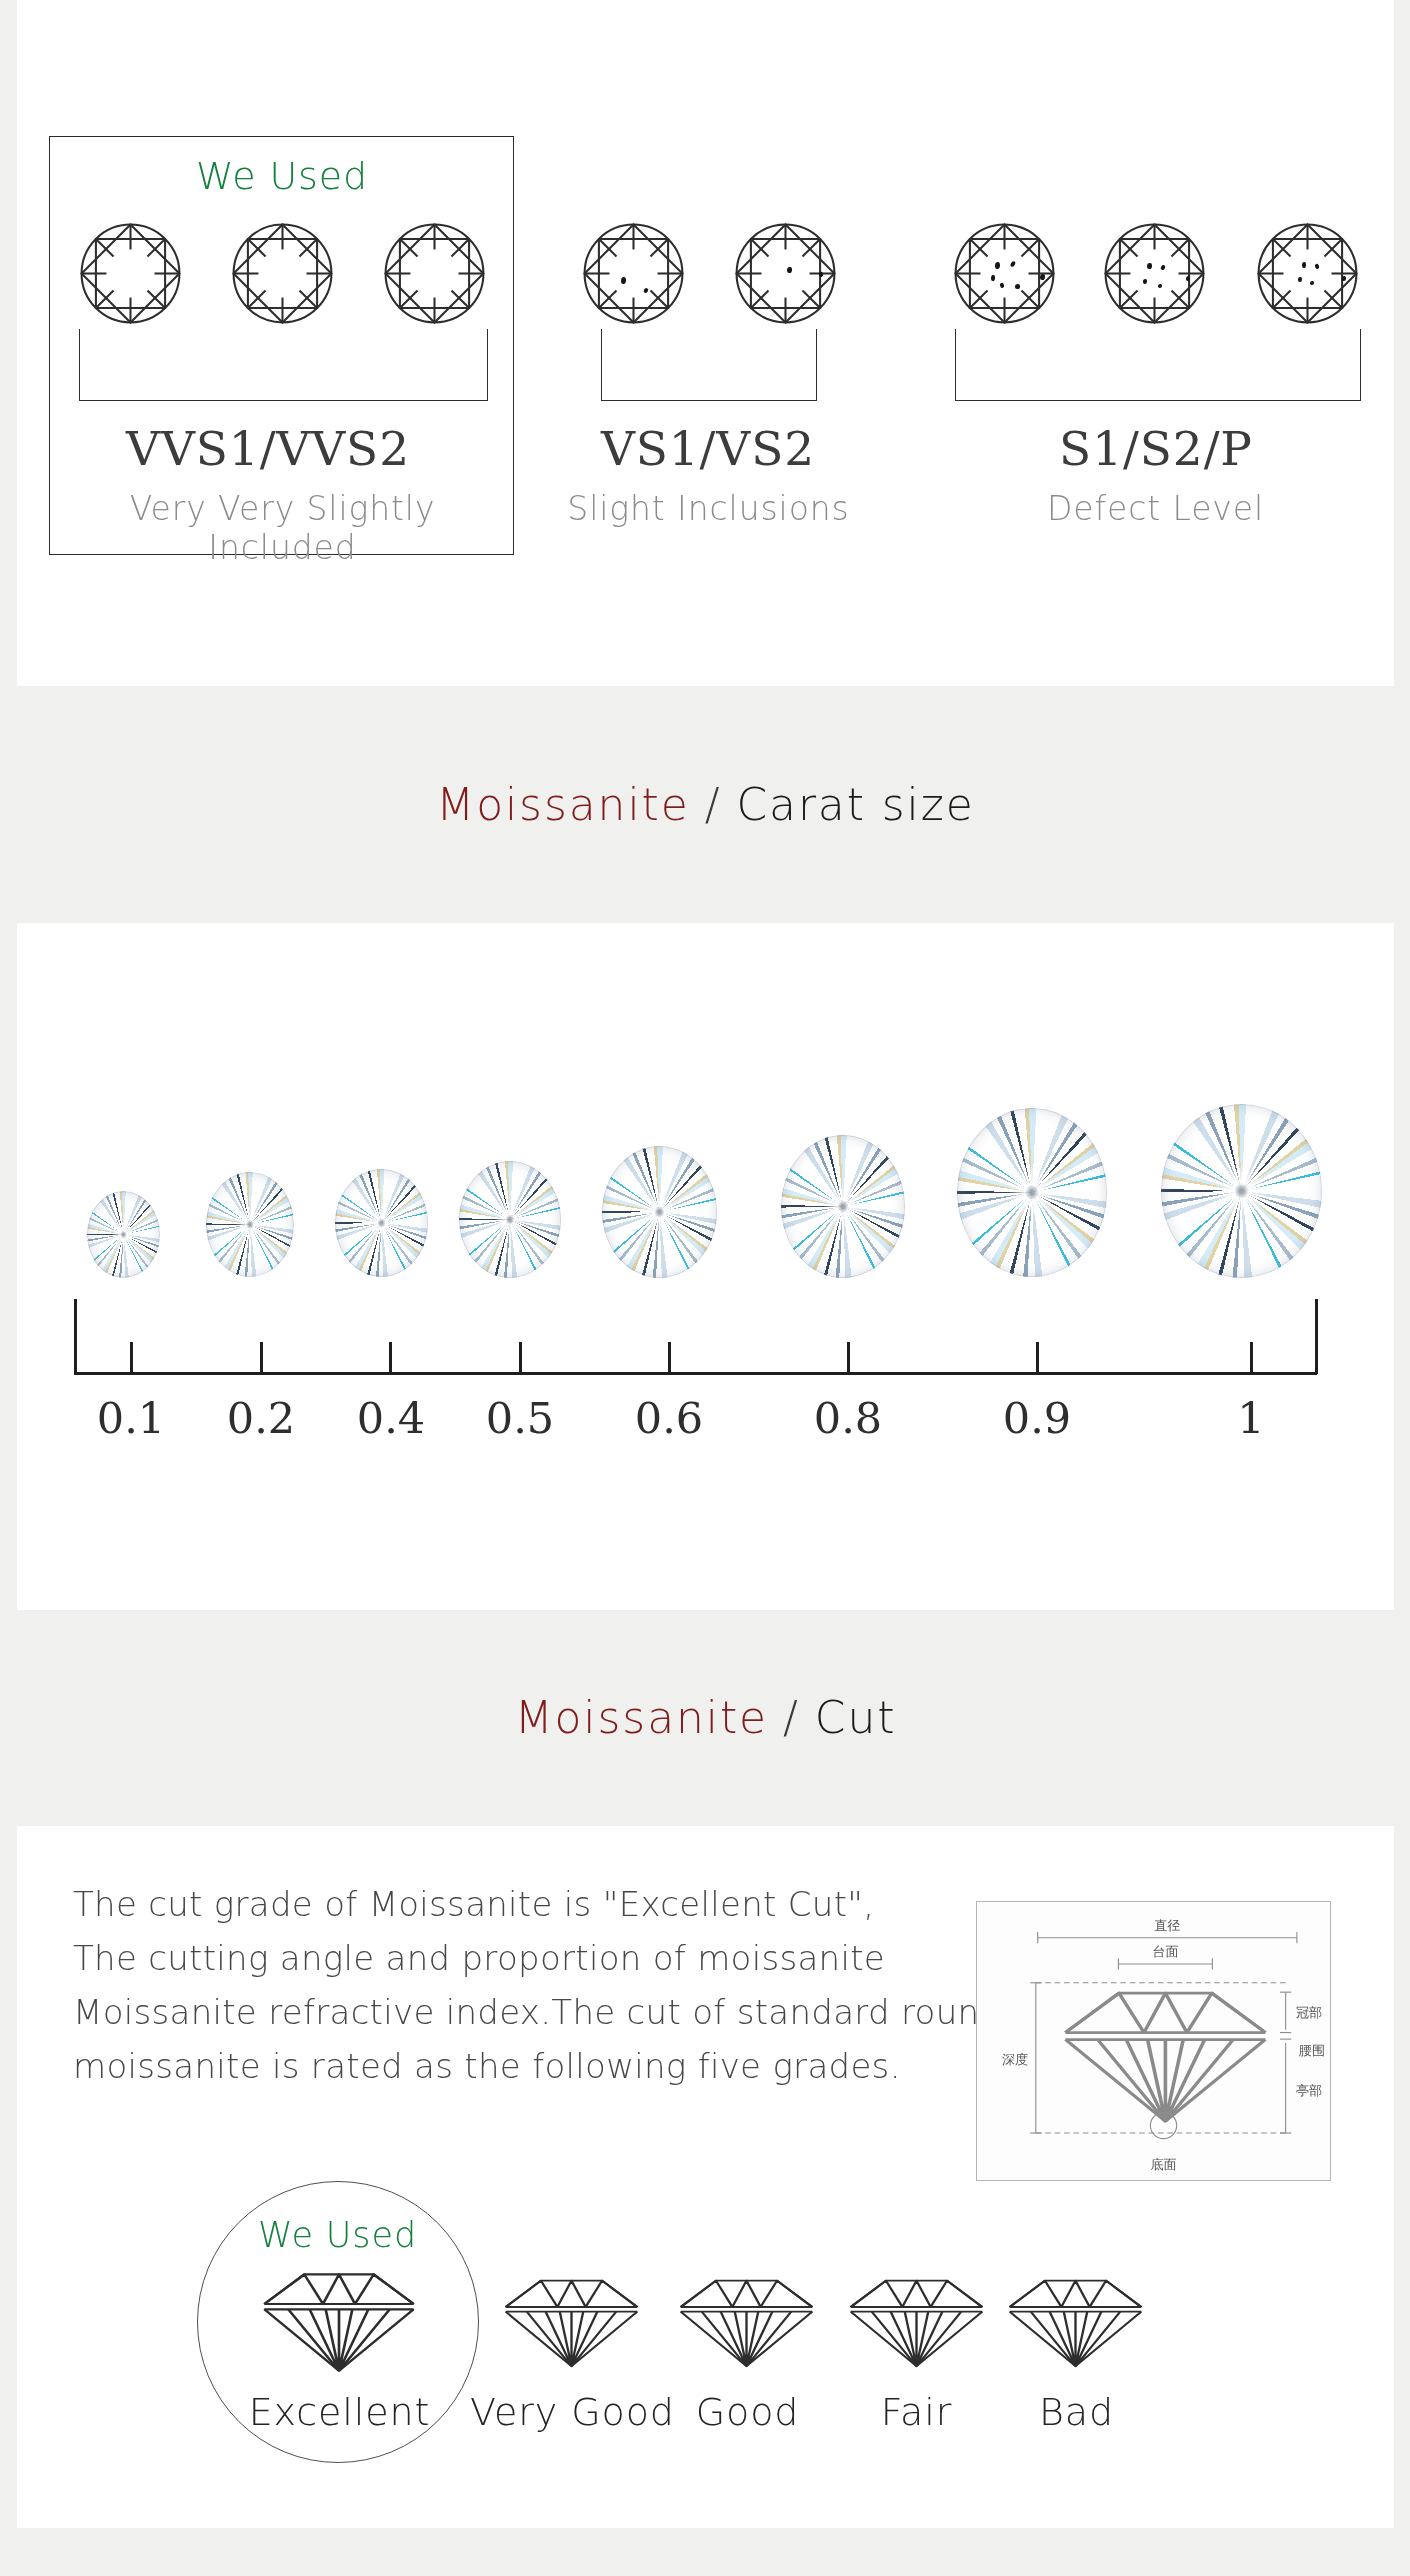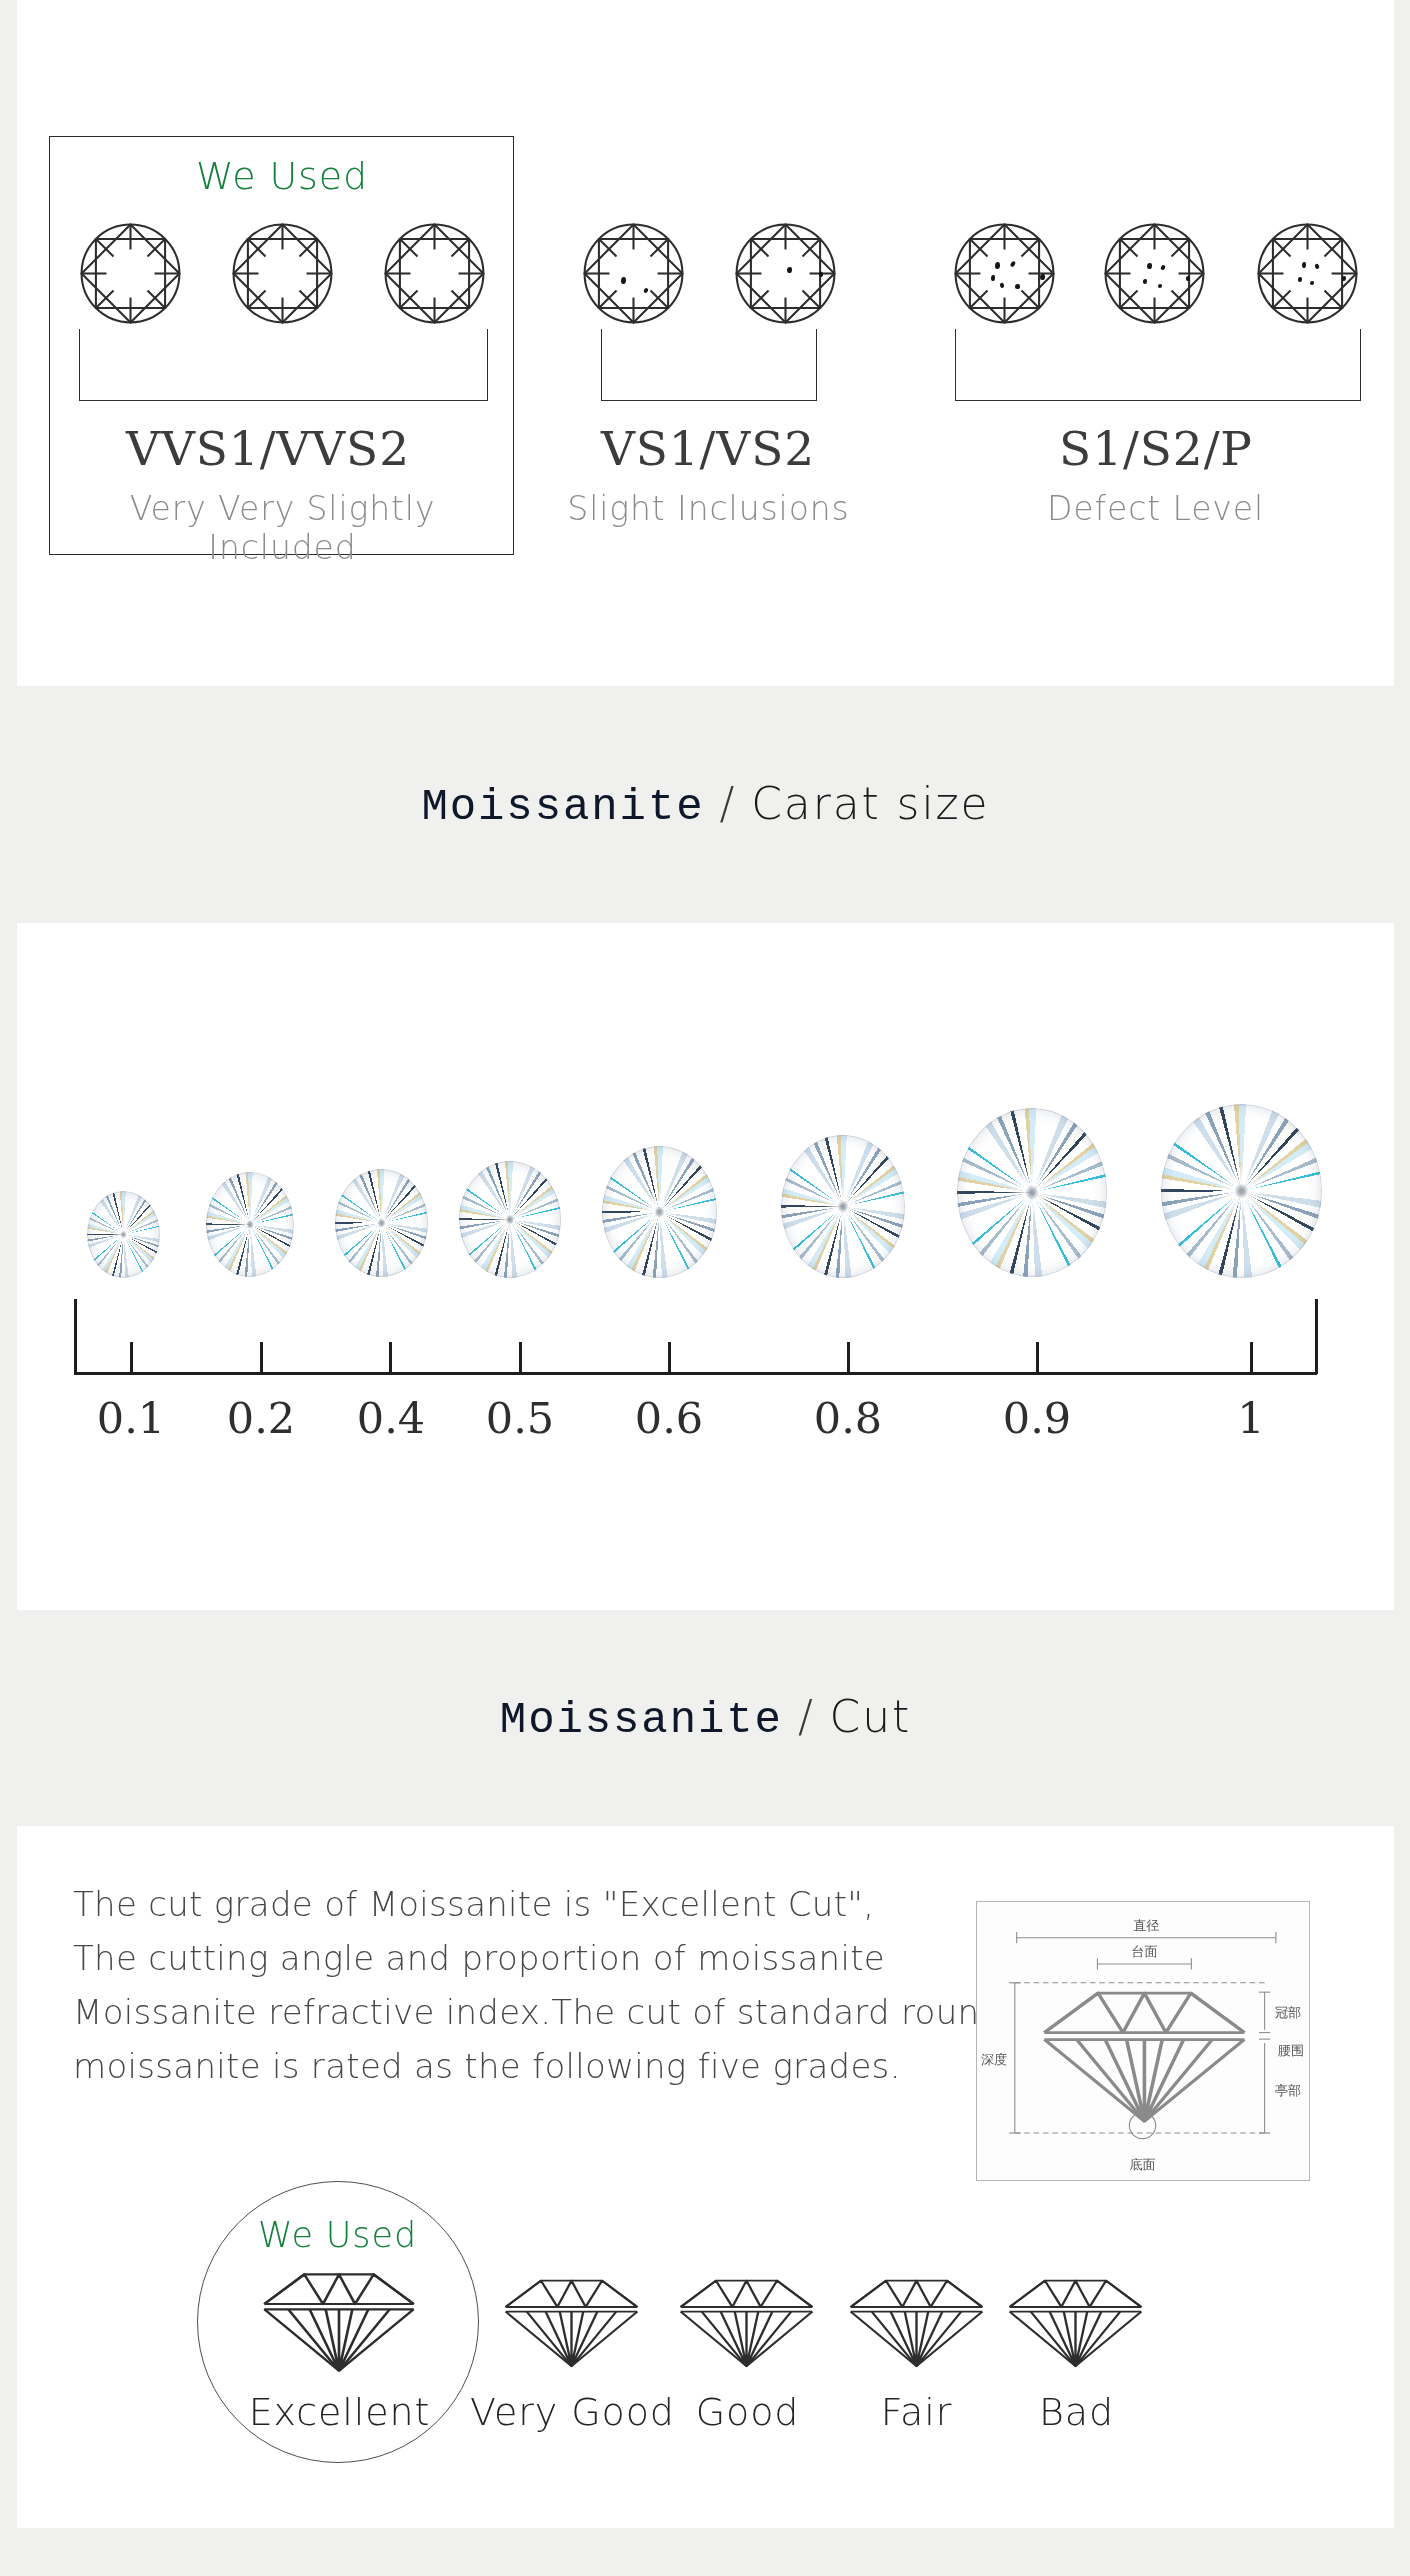--- a/index.html
+++ b/index.html
@@ -13,21 +13,21 @@
   .panel{position:absolute;left:17px;width:1377px;background:#ffffff;}
   #clarity-panel{top:0;height:686px;}
   #carat-panel{top:923px;height:687px;}
   #cut-panel{top:1826px;height:702px;}
 
   
   .band{position:absolute;left:0;width:1411px;display:flex;align-items:center;justify-content:center;}
   #band-carat{top:686px;height:237px;}
   #band-cut{top:1609px;height:217px;}
   .section-heading{font-weight:200;font-size:44px;letter-spacing:1.9px;white-space:nowrap;}
-  .section-heading .muted{color:#0f172a;font-family:Liberation Mono, monospace;}
+  .section-heading .muted{color:#7f1d1d;}
   .section-heading .sep{color:#3a3a3a;margin:0 15px;}
   .section-heading .strong{color:#1b1b1b;}
 
   
   .we-box{position:absolute;left:32px;top:136px;width:463px;height:417px;border:1.9px solid #2a2a2a;background:#fff;}
   .we-used-label{position:absolute;font-weight:200;font-size:38px;color:#15803d;text-align:center;letter-spacing:0.9px;}
   #clarity-we-used{left:124px;top:154px;width:282px;}
   .stone{position:absolute;top:222px;width:103px;height:103px;}
   .stone svg{position:absolute;left:0;top:0;width:103px;height:103px;}
   .speck{position:absolute;background:#161616;border-radius:60% 40% 55% 45%;}
@@ -56,21 +56,21 @@
   }
   .ruler-baseline{position:absolute;left:57px;top:449px;width:1243px;height:2.8px;background:#1e1e1e;}
   .ruler-tick-tall{position:absolute;top:376px;width:2.8px;height:75px;background:#1e1e1e;}
   .ruler-tick{position:absolute;top:419px;width:2.8px;height:32px;background:#1e1e1e;}
   .size-label{position:absolute;top:470px;width:132px;text-align:center;
     font-family:"DejaVu Serif", serif;font-weight:300;font-size:43px;color:#2e2e2e;}
 
   
   #cut-paragraph{position:absolute;left:56px;top:51px;width:752px;
     font-weight:200;font-size:34px;line-height:54px;color:#474747;letter-spacing:0.3px;white-space:nowrap;}
-  #diagram-box{position:absolute;left:959px;top:75px;width:332px;height:278px;border:0.9px solid #b5b5b5;background:#fdfdfd;}
+  #diagram-box{position:absolute;left:959px;top:75px;width:332px;height:278px;border:0.9px solid #b5b5b5;background:#fdfdfd;padding-left:21px;}
   #diagram-box svg{width:332px;height:278px;display:block;}
   .dg-line{stroke:#8f8f8f;stroke-width:1.2;fill:none;}
   .dg-dash{stroke:#8f8f8f;stroke-width:1.2;fill:none;stroke-dasharray:6 4;}
   .dg-text{font-family:"DejaVu Sans", sans-serif;font-size:14px;fill:#555555;}
   #excellent-circle{position:absolute;left:180px;top:355px;width:280px;height:280px;border:1.9px solid #4f4f4f;border-radius:50%;background:#fff;}
   #cut-we-used{left:198px;top:389px;width:245px;font-size:35px;}
   .cut-icon{position:absolute;}
   .cut-icon svg{display:block;width:100%;height:100%;}
   #icon-excellent{left:242px;top:442px;width:160px;height:106px;}
   .cut-grade-label{position:absolute;top:564px;width:245px;text-align:center;

